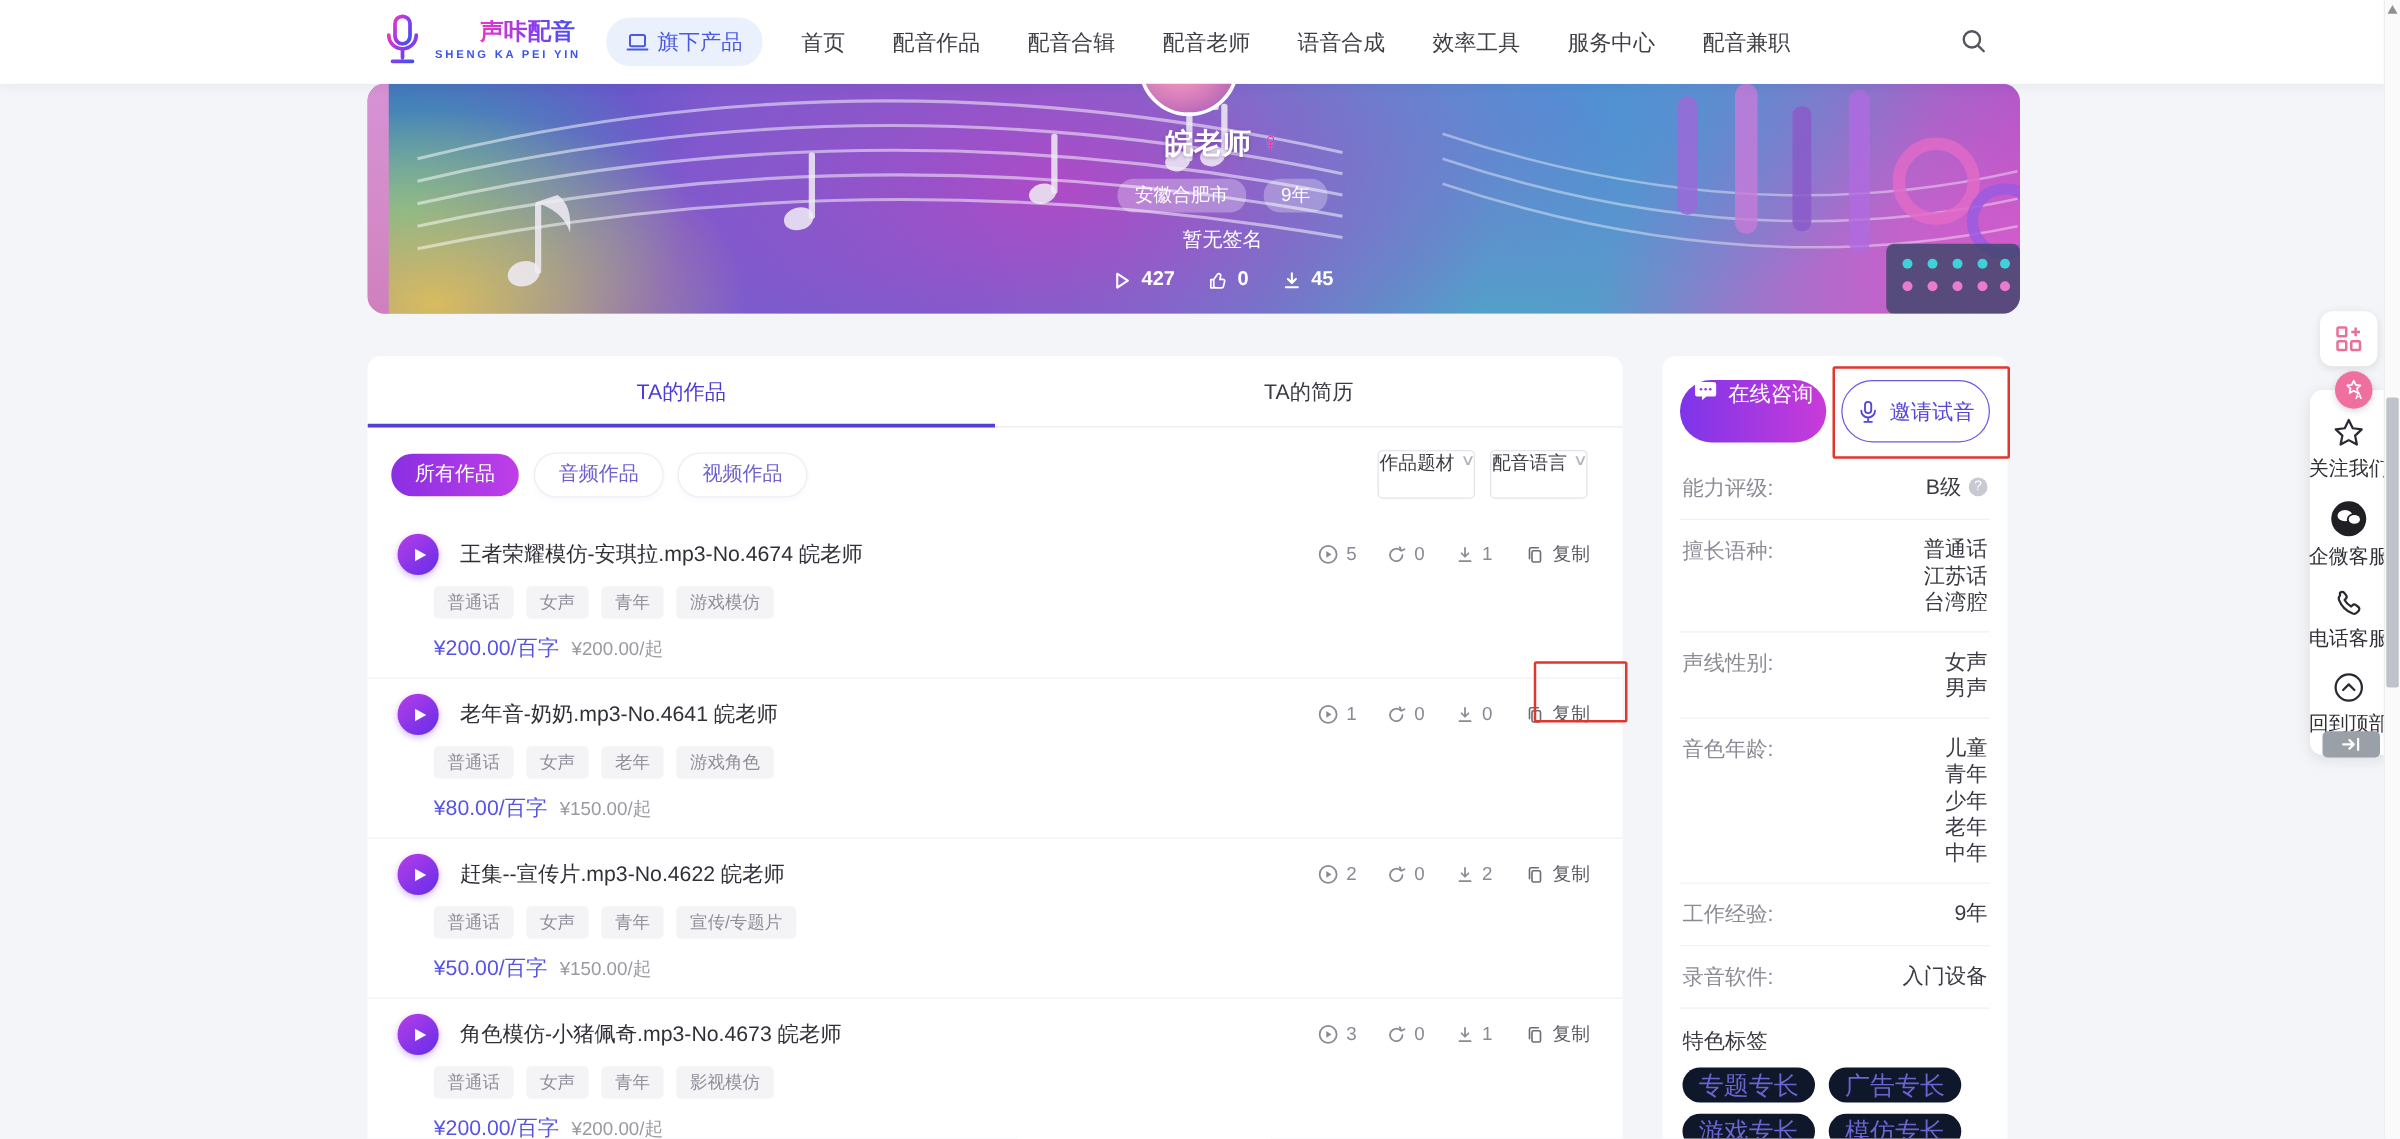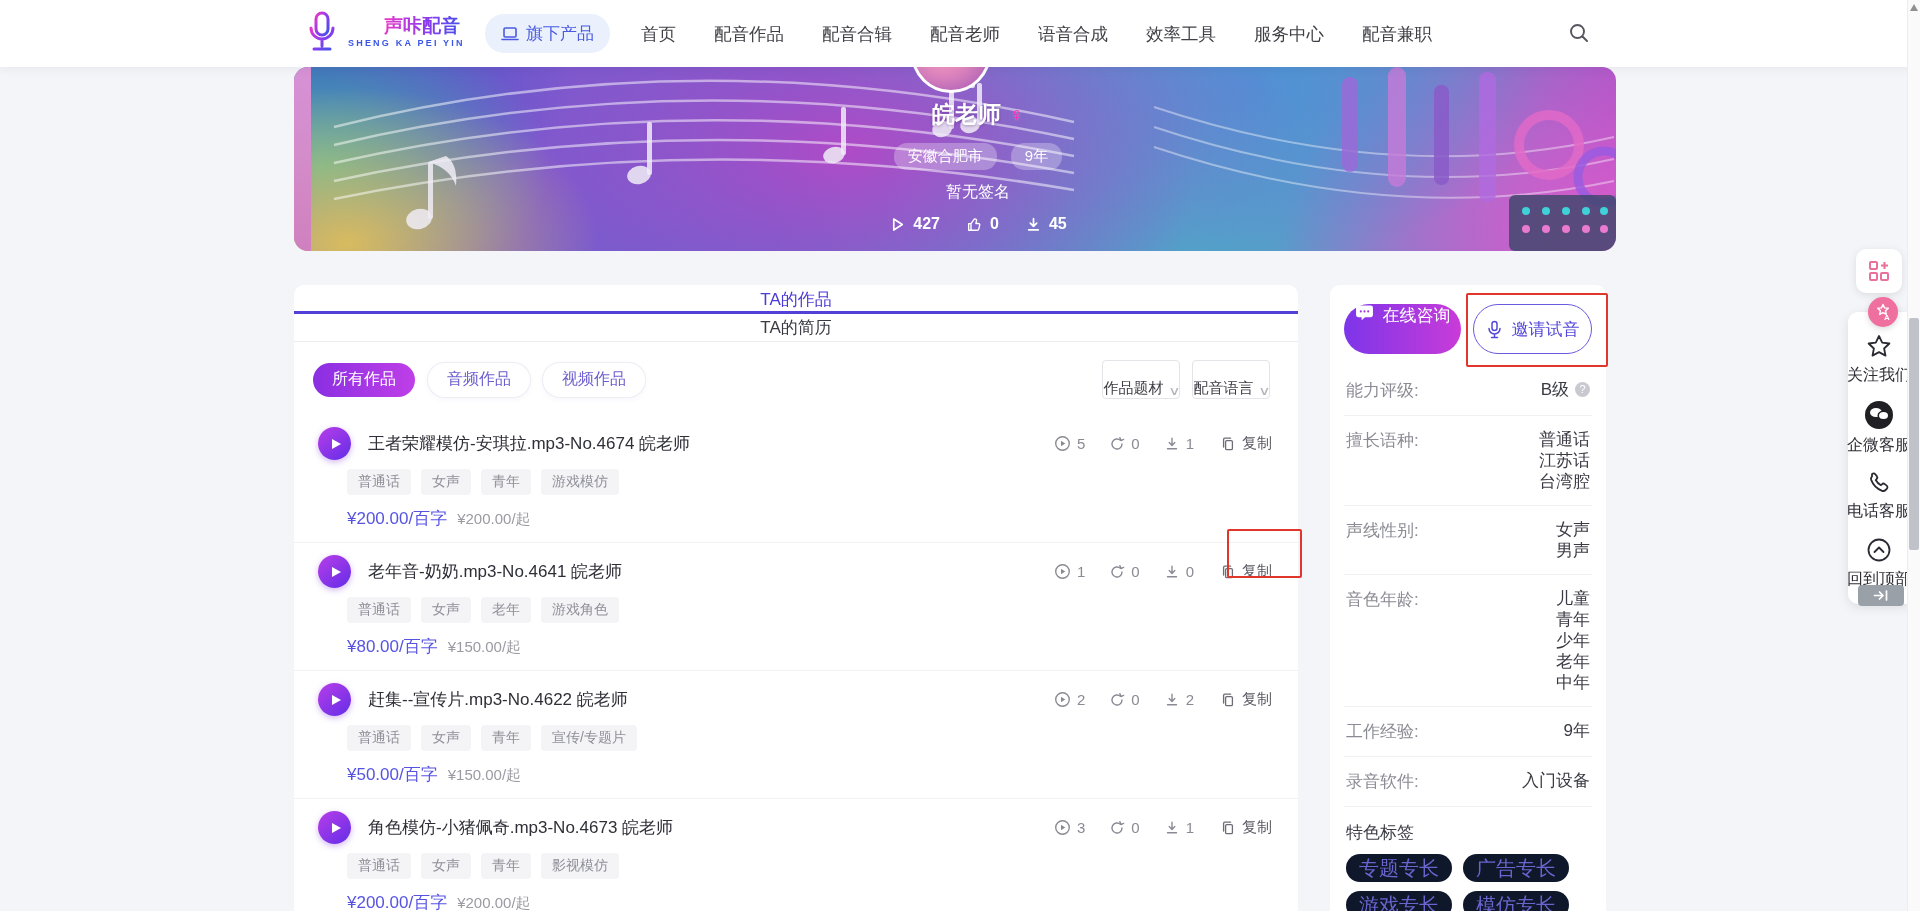--- a/index.html
+++ b/index.html
@@ -65,30 +65,30 @@
   .b-tag { background:rgba(255,255,255,.28); border-radius:13px; padding:4px 14px; font-size:15px; }
   .b-sign { margin-top:12px; font-size:16px; }
   .b-stats { margin-top:12px; display:flex; align-items:center; gap:26px; font-size:16px; font-weight:bold; }
   .b-stat { display:flex; align-items:center; gap:7px; }
 
   
   .works-card {
     position:absolute; left:294px; top:285px; width:1004px; height:626px;
     background:#fff; border-radius:10px 10px 0 0; overflow:hidden; z-index:2;
   }
-  .tabs { display:flex; height:57px; border-bottom:1px solid #ececf1;flex-direction:column; }
+  .tabs { display:flex; height:57px; border-bottom:1px solid #ececf1; }
   .tab { flex:1; display:flex; align-items:center; justify-content:center; font-size:17px; color:#3a3a44; cursor:pointer; position:relative; }
   .tab.active { color:#4b3bd5; }
   .tab.active::after { content:""; position:absolute; left:0; right:0; bottom:-1px; height:3px; background:#5240d9; }
 
   .filter-row { display:flex; align-items:center; padding:18px 28px 16px 19px; }
   .f-pill { height:34px; border-radius:17px; display:flex; align-items:center; padding:0 19px; font-size:16px; margin-right:13px; cursor:pointer; background:#fff; color:#6e5fd0; box-shadow:0 0 0 1px #ececf4, 0 2px 6px rgba(80,60,180,.06); }
   .f-pill.active { background:linear-gradient(90deg,#8a2fe2,#bf3fe8); color:#fff; box-shadow:none; }
   .filter-spacer { flex:1; }
-  .dd { width:78px; height:39px; border:1px solid #e3e3e8; border-radius:4px; display:flex; align-items:flex-end; justify-content:center; gap:6px; font-size:15px; color:#3c3c44; margin-left:12px; cursor:pointer; background:#fff; }
+  .dd { width:78px; height:39px; border:1px solid #e3e3e8; border-radius:4px; display:flex; align-items:flex-start; justify-content:center; gap:6px; font-size:15px; color:#3c3c44; margin-left:12px; cursor:pointer; background:#fff; }
   .dd .chev { color:#b4b4bc; font-size:12px; transform:scaleX(1.4); }
 
   .work-row { padding:12px 26px 10px 24px; border-bottom:1px solid #f2f2f5; }
   .work-row:last-child { border-bottom:none; }
   .row-top { display:flex; align-items:center; gap:17px; }
   .play-btn { width:33px; height:33px; min-width:33px; border-radius:50%; background:linear-gradient(140deg,#b03ce8 10%,#6b2fe8 90%); display:flex; align-items:center; justify-content:center; cursor:pointer; box-shadow:0 2px 6px rgba(120,50,220,.35); }
   .play-btn .tri { width:0; height:0; border-left:9px solid #fff; border-top:5.5px solid transparent; border-bottom:5.5px solid transparent; margin-left:3px; }
   .work-title { font-size:17px; color:#2f2f38; }
   .row-sp { flex:1; }
   .row-stats { display:flex; align-items:center; gap:10px; color:#8a8a94; font-size:15px; }

